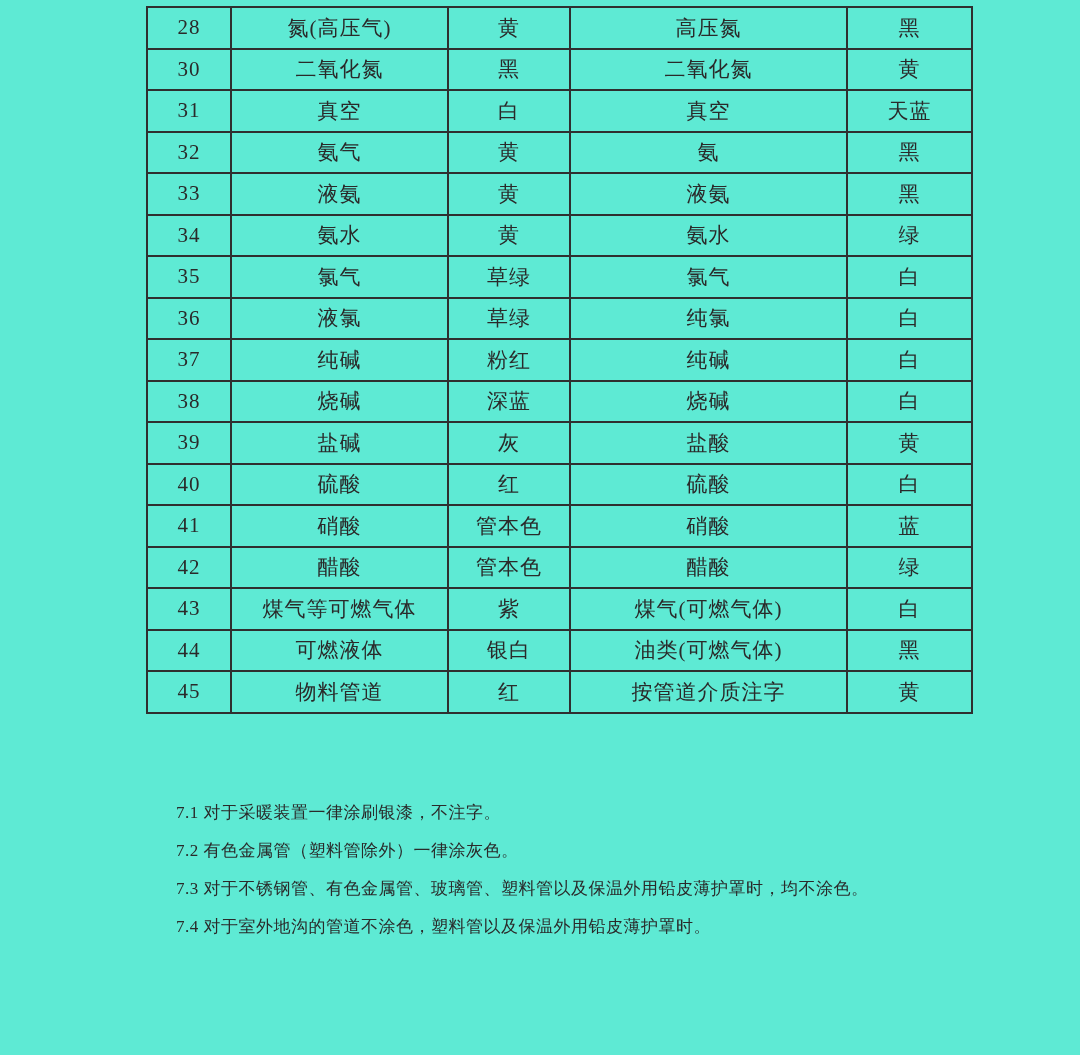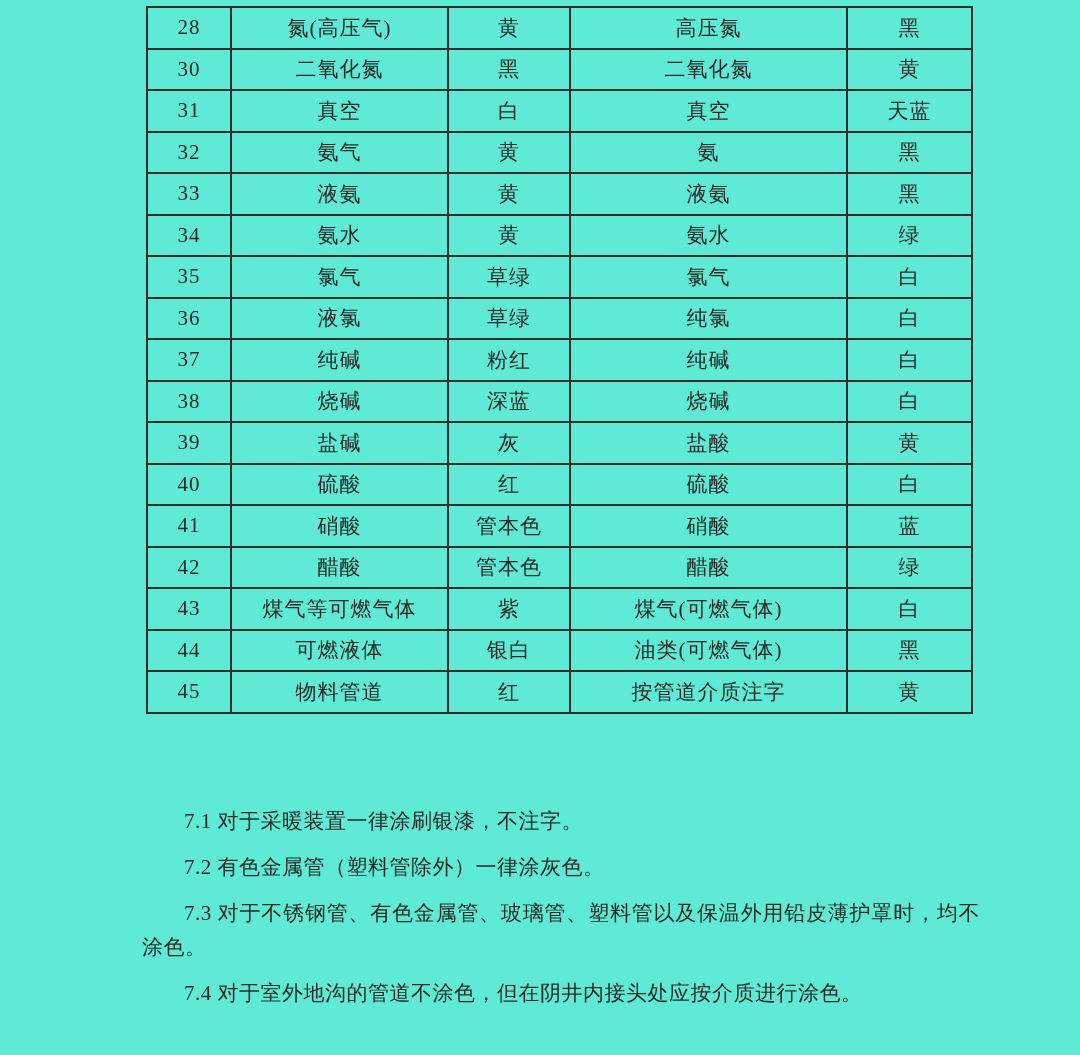--- a/index.html
+++ b/index.html
@@ -41,22 +41,22 @@
   col.c-paint { width: 122px; }
   col.c-label { width: 277px; }
   col.c-lcol  { width: 125px; }
   .notes {
     position: absolute;
     left: 142px;
     top: 792px;
     width: 838px;
   }
   .notes p {
-    margin: 12px 0;
-    font-size: 21px;
+    margin: 4px 0;
+    font-size: 17px;
     line-height: 34px;
     text-indent: 2em;
     letter-spacing: 0.5px;
     color: #2a2a2a;
     text-align: justify;
   }
 </style>
 </head>
 <body>
 
@@ -190,16 +190,16 @@
           <td>按管道介质注字</td>
           <td>黄</td>
         </tr>
       </tbody>
   </table>
 
   <div class="notes">
       <p><span>7.1</span> <span>对于采暖装置一律涂刷银漆，不注字。</span></p>
       <p><span>7.2</span> <span>有色金属管（塑料管除外）一律涂灰色。</span></p>
       <p><span>7.3</span> <span>对于不锈钢管、有色金属管、玻璃管、塑料管以及保温外用铅皮薄护罩时，均不涂色。</span></p>
-      <p><span>7.4</span> <span>对于室外地沟的管道不涂色，但在阴井内接头处应按介质进行涂色。</span></p>
+      <p><span>7.4</span> <span>对于室外地沟的管道不涂色，塑料管以及保温外用铅皮薄护罩时。</span></p>
     </div>
 
 </div>
 
 </body></html>

